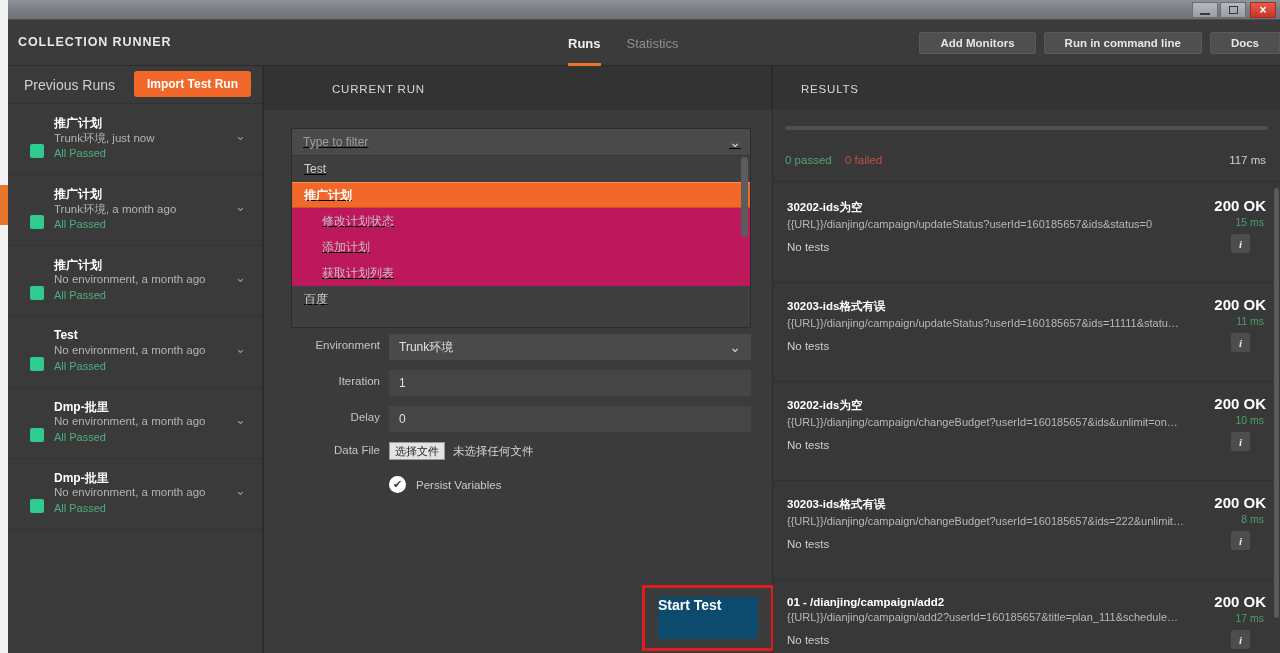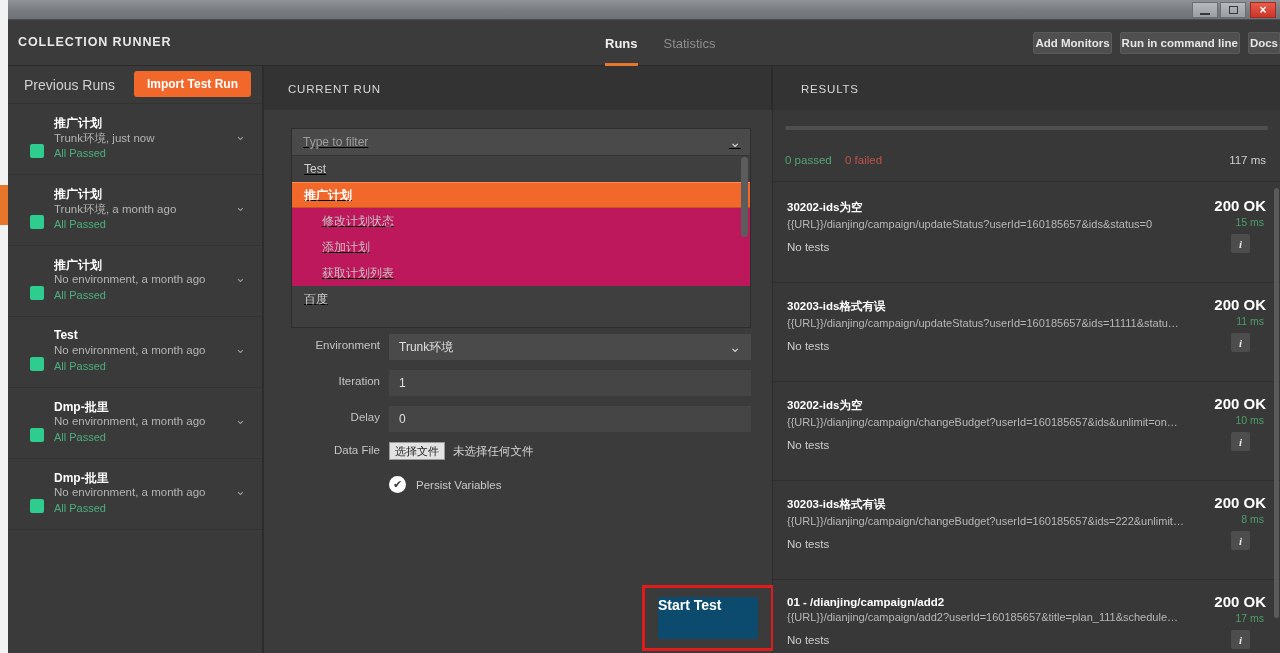--- a/index.html
+++ b/index.html
@@ -67,31 +67,31 @@
     color: #e8e8e8; font-size: 12.5px; font-weight: bold; letter-spacing: 0.9px;
   }
   #tabs {
     position: absolute; left: 560px; top: 0; height: 46px;
     display: flex; align-items: center; gap: 26px;
   }
   .tab {
     position: relative; height: 46px; display:flex; align-items:center;
     font-size: 13px; color: #8e8e8e; cursor: pointer;
   }
-  .tab.active { color: #f0f0f0; font-weight: bold; margin-left: 37px; }
+  .tab.active { color: #f0f0f0; font-weight: bold; }
   .tab.active::after {
     content: ""; position: absolute; left: 0; right: 0; bottom: 0;
     height: 3px; background: #e8762a;
   }
   #header-buttons {
     position: absolute; right: 0px; top: 12px;
     display: flex; gap: 8px; align-items: center;
   }
   .hdr-btn {
-    height: 22px; padding: 0 1px;
+    height: 22px; padding: 0 20px;
     display: flex; align-items: center;
     background: #4f4f4f; border: 1px solid #5a5a5a; border-radius: 2px;
     color: #e6e6e6; font-size: 11.5px; font-weight: bold;
     cursor: pointer; white-space: nowrap;
   }
   #btn-docs { border-radius: 2px 0 0 2px; }
 
   
   #sidebar {
     position: absolute; left: 0; top: 66px; width: 255px; height: 587px;
@@ -138,20 +138,21 @@
   .run-chevron {
     position: absolute; right: 16px; top: 24px;
     color: #9a9a9a; font-size: 13px;
   }
 
   
   #center-panel {
     position: absolute; left: 256px; top: 66px; width: 508px; height: 587px;
     background: #333333;
     border-right: 1px solid #2a2a2a;
+    padding-left: 44px;
   }
   #current-run-head {
     position: relative; height: 32px;
   }
   #current-run-label {
     position: absolute; left: 24px; top: 17px;
     color: #d8d8d8; font-size: 11.5px; letter-spacing: 0.8px;
   }
   #center-body {
     position: absolute; left: 0; top: 44px; width: 508px; height: 543px;

